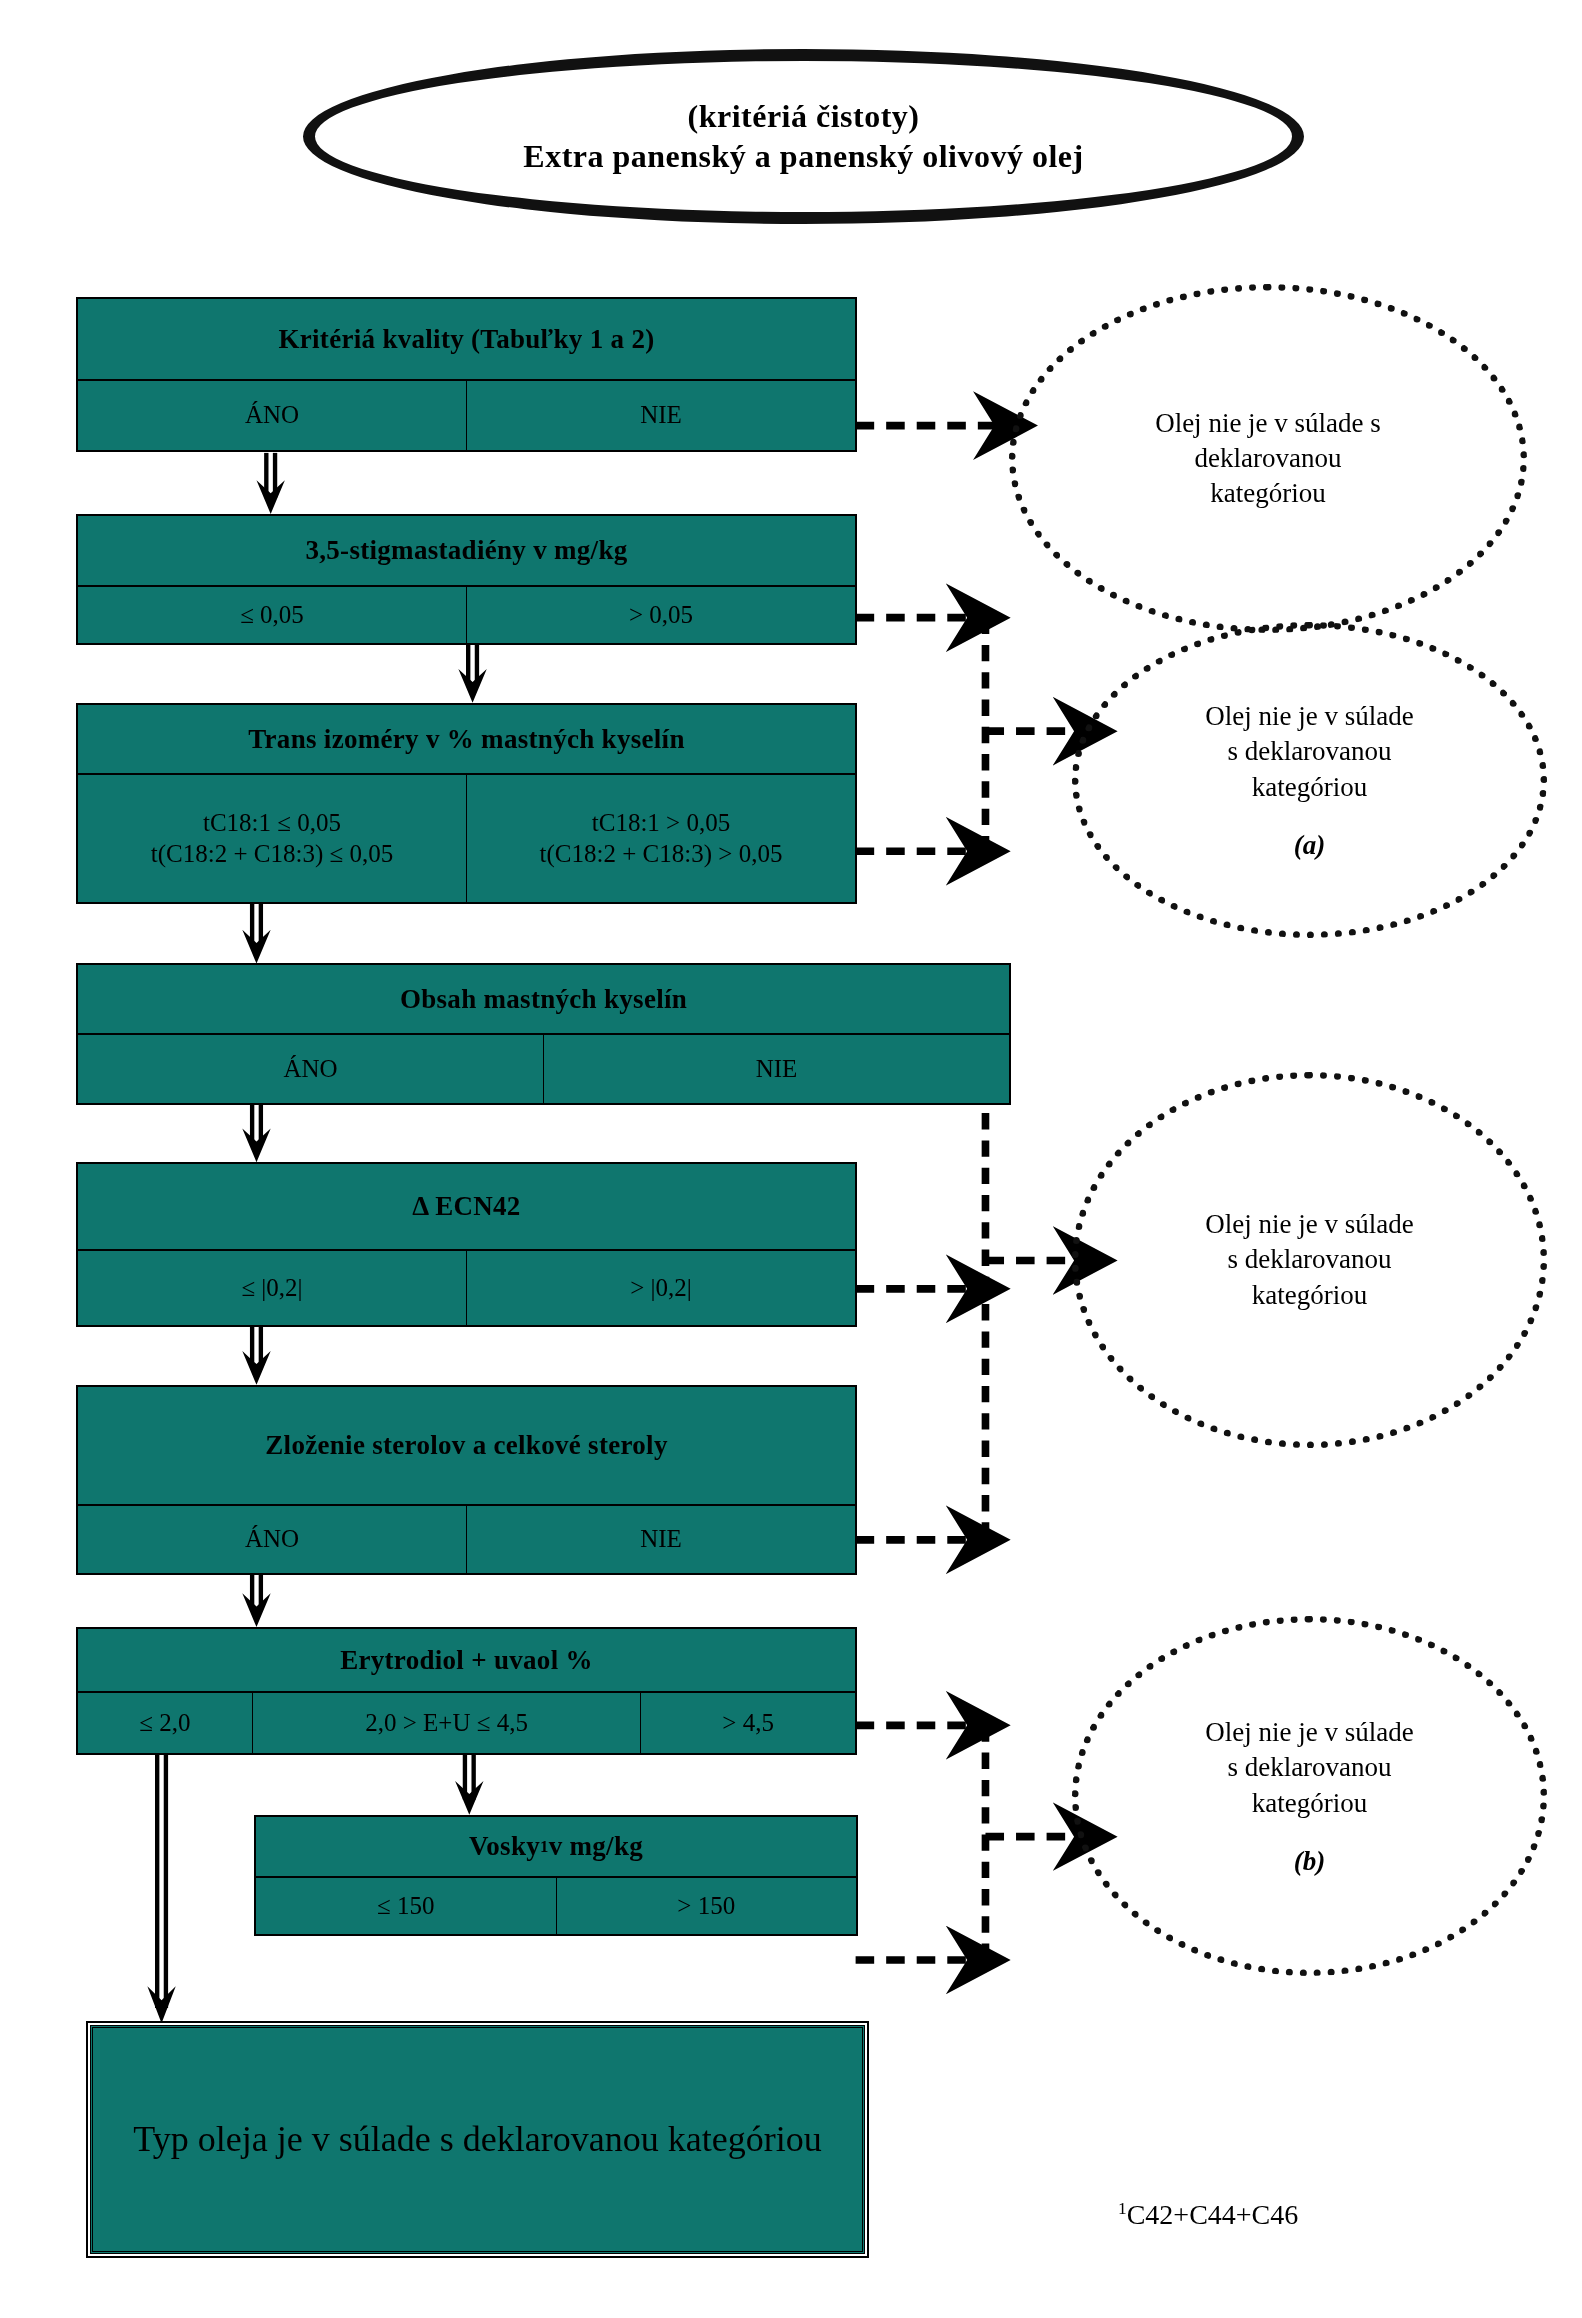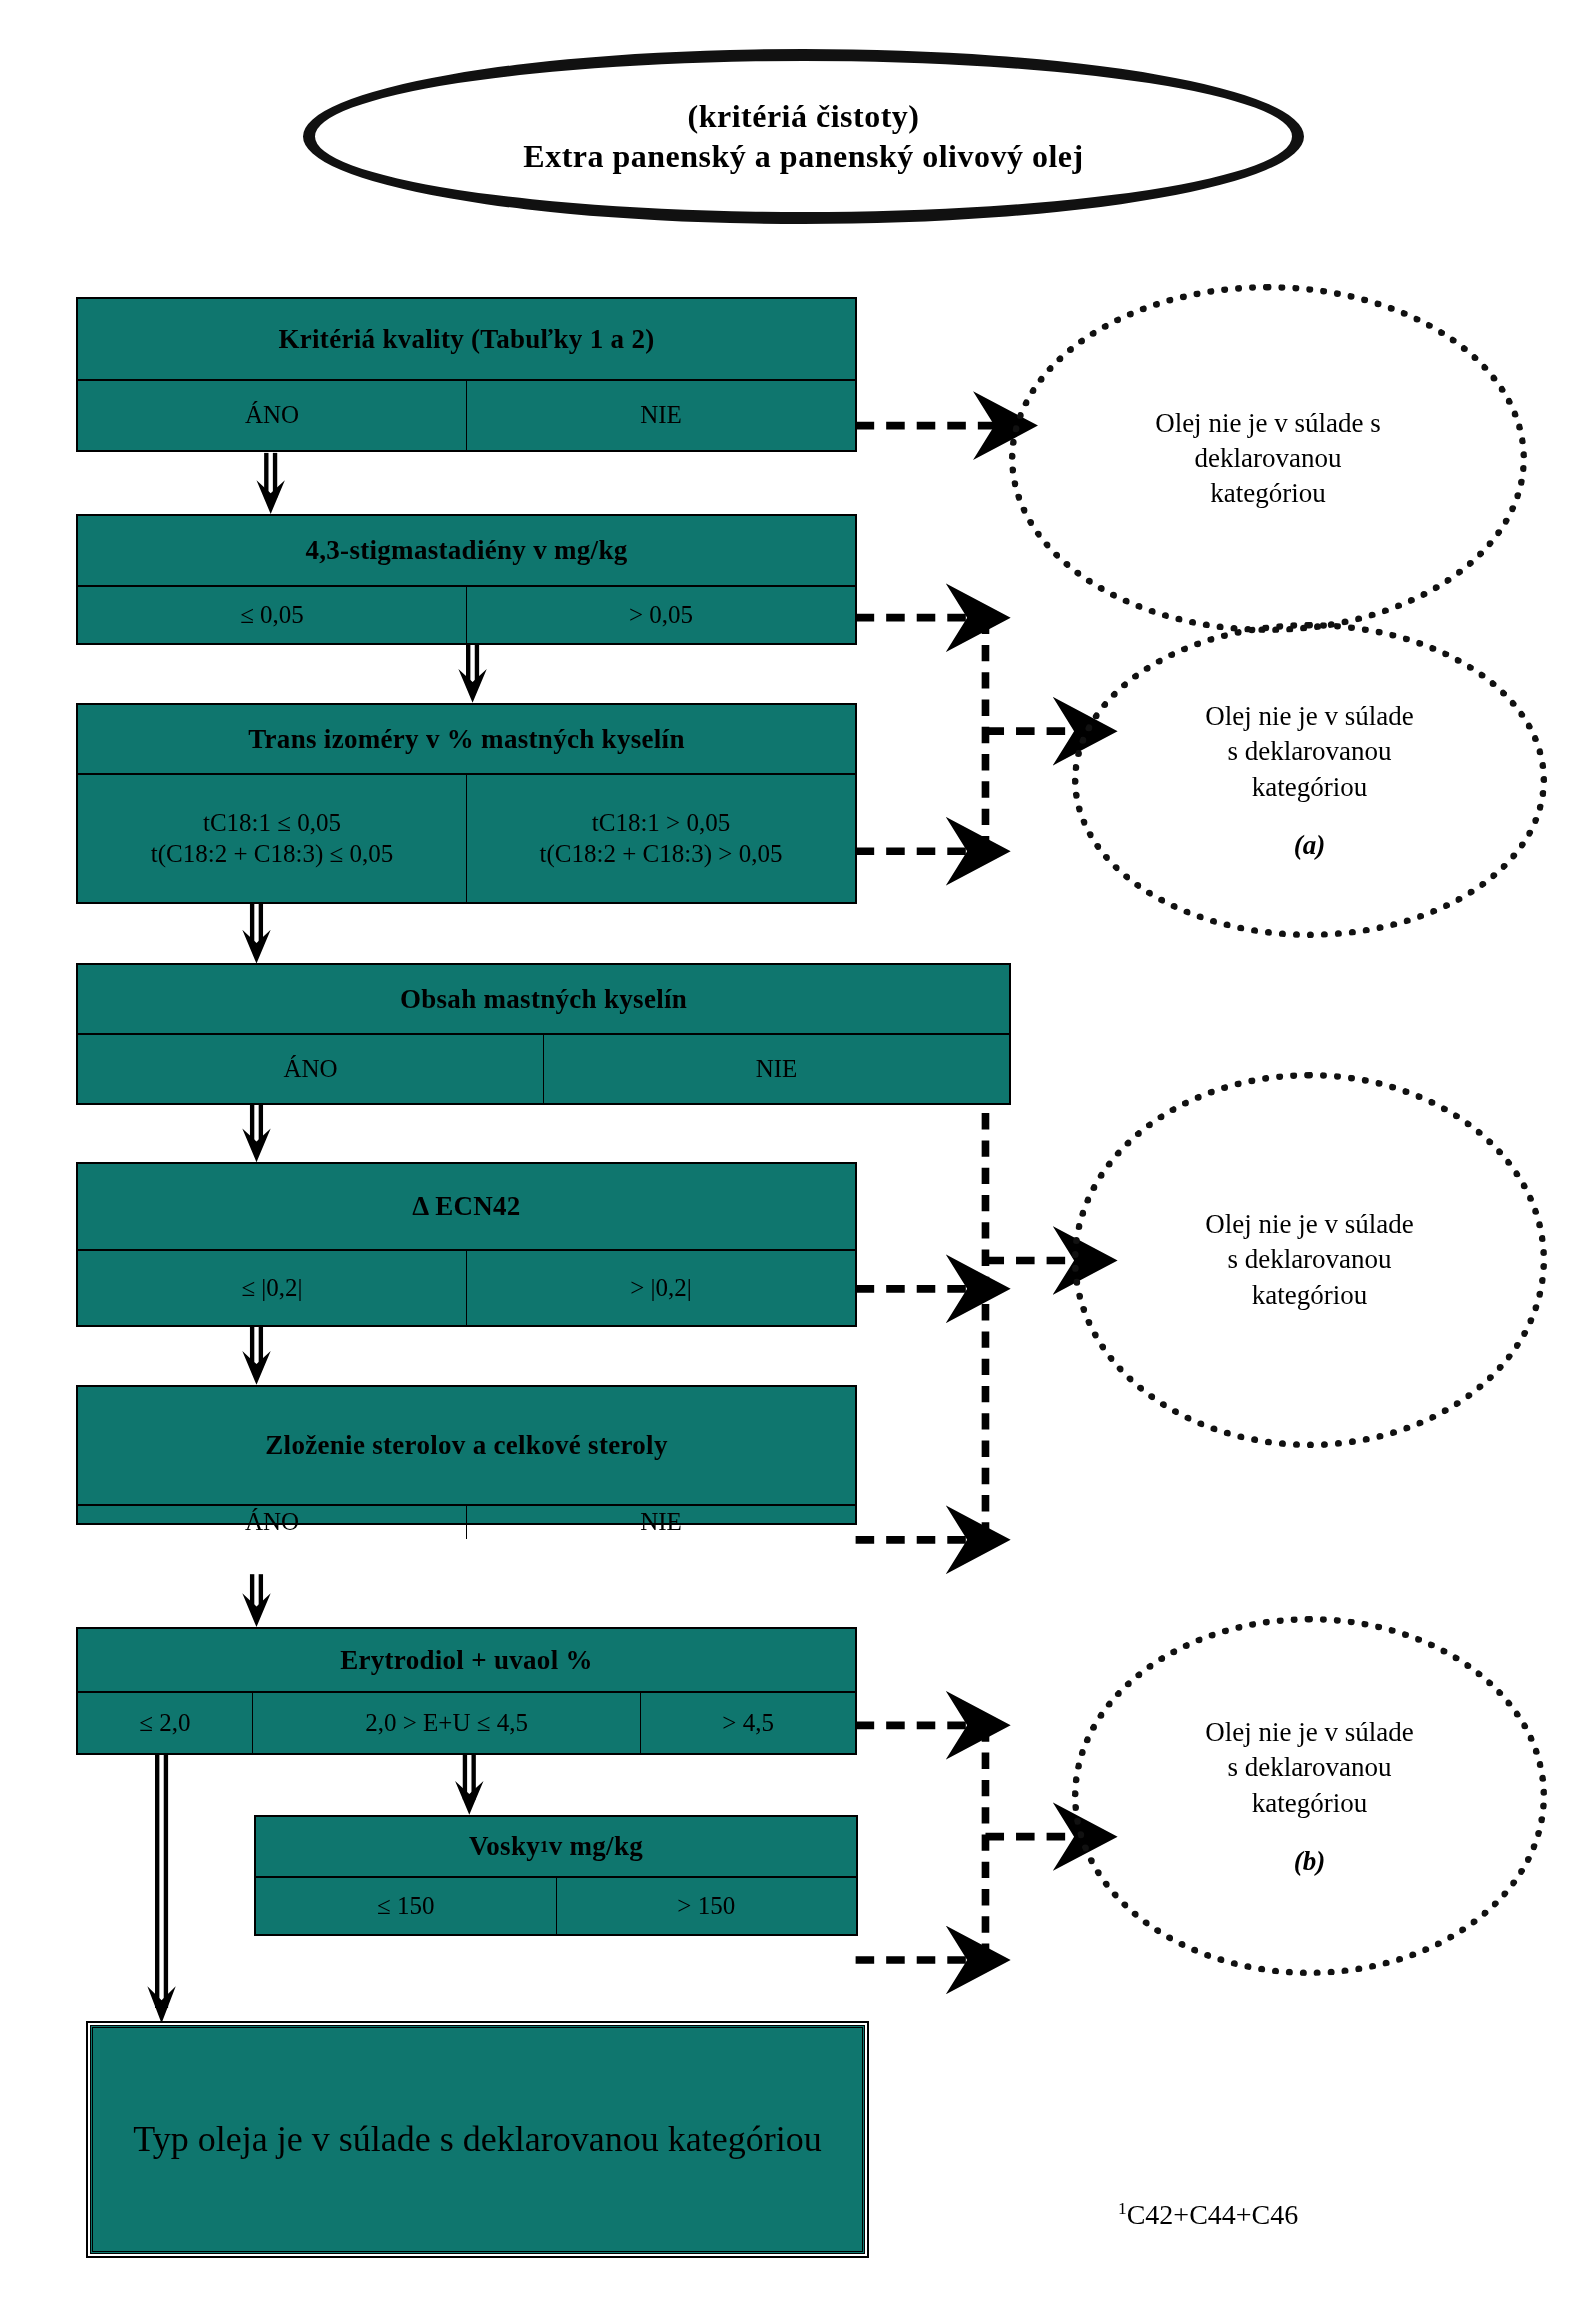--- a/index.html
+++ b/index.html
@@ -245,21 +245,21 @@
 
   <div class="node" style="left:76px; top:297px; width:781px; height:155px;">
     <div class="head" style="height:82px;">Kritériá kvality (Tabuľky 1 a 2)</div>
     <div class="cells">
       <div class="cell">ÁNO</div>
       <div class="cell">NIE</div>
     </div>
   </div>
 
   <div class="node" style="left:76px; top:514px; width:781px; height:131px;">
-    <div class="head" style="height:71px;">4,3-stigmastadiény v mg/kg</div>
+    <div class="head" style="height:71px;">3,5-stigmastadiény v mg/kg</div>
     <div class="cells">
       <div class="cell">≤ 0,05</div>
       <div class="cell">&gt; 0,05</div>
     </div>
   </div>
 
   <div class="node" style="left:76px; top:703px; width:781px; height:201px;">
     <div class="head" style="height:70px;">Trans izoméry v % mastných kyselín</div>
     <div class="cells">
       <div class="cell">tC18:1 ≤ 0,05
@@ -278,21 +278,21 @@
   </div>
 
   <div class="node" style="left:76px; top:1162px; width:781px; height:165px;">
     <div class="head" style="height:87px;">Δ ECN42</div>
     <div class="cells">
       <div class="cell">≤ |0,2|</div>
       <div class="cell">&gt; |0,2|</div>
     </div>
   </div>
 
-  <div class="node" style="left:76px; top:1385px; width:781px; height:140px;">
+  <div class="node" style="left:76px; top:1385px; width:781px; height:190px;justify-content:flex-end;">
     <div class="head" style="height:119px;">Zloženie sterolov a celkové steroly</div>
     <div class="cells">
       <div class="cell">ÁNO</div>
       <div class="cell">NIE</div>
     </div>
   </div>
 
   <div class="node w3" style="left:76px; top:1627px; width:781px; height:128px;">
     <div class="head" style="height:64px;">Erytrodiol + uvaol %</div>
     <div class="cells">

